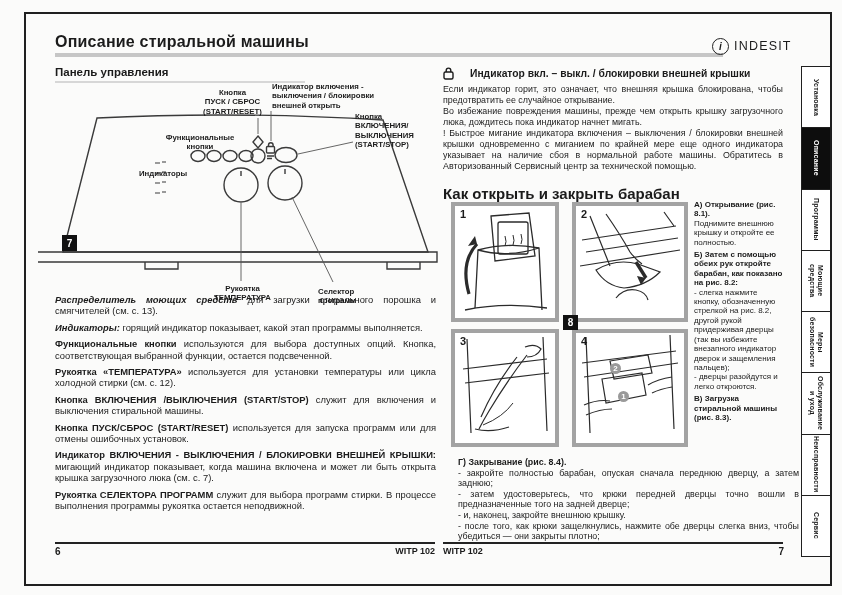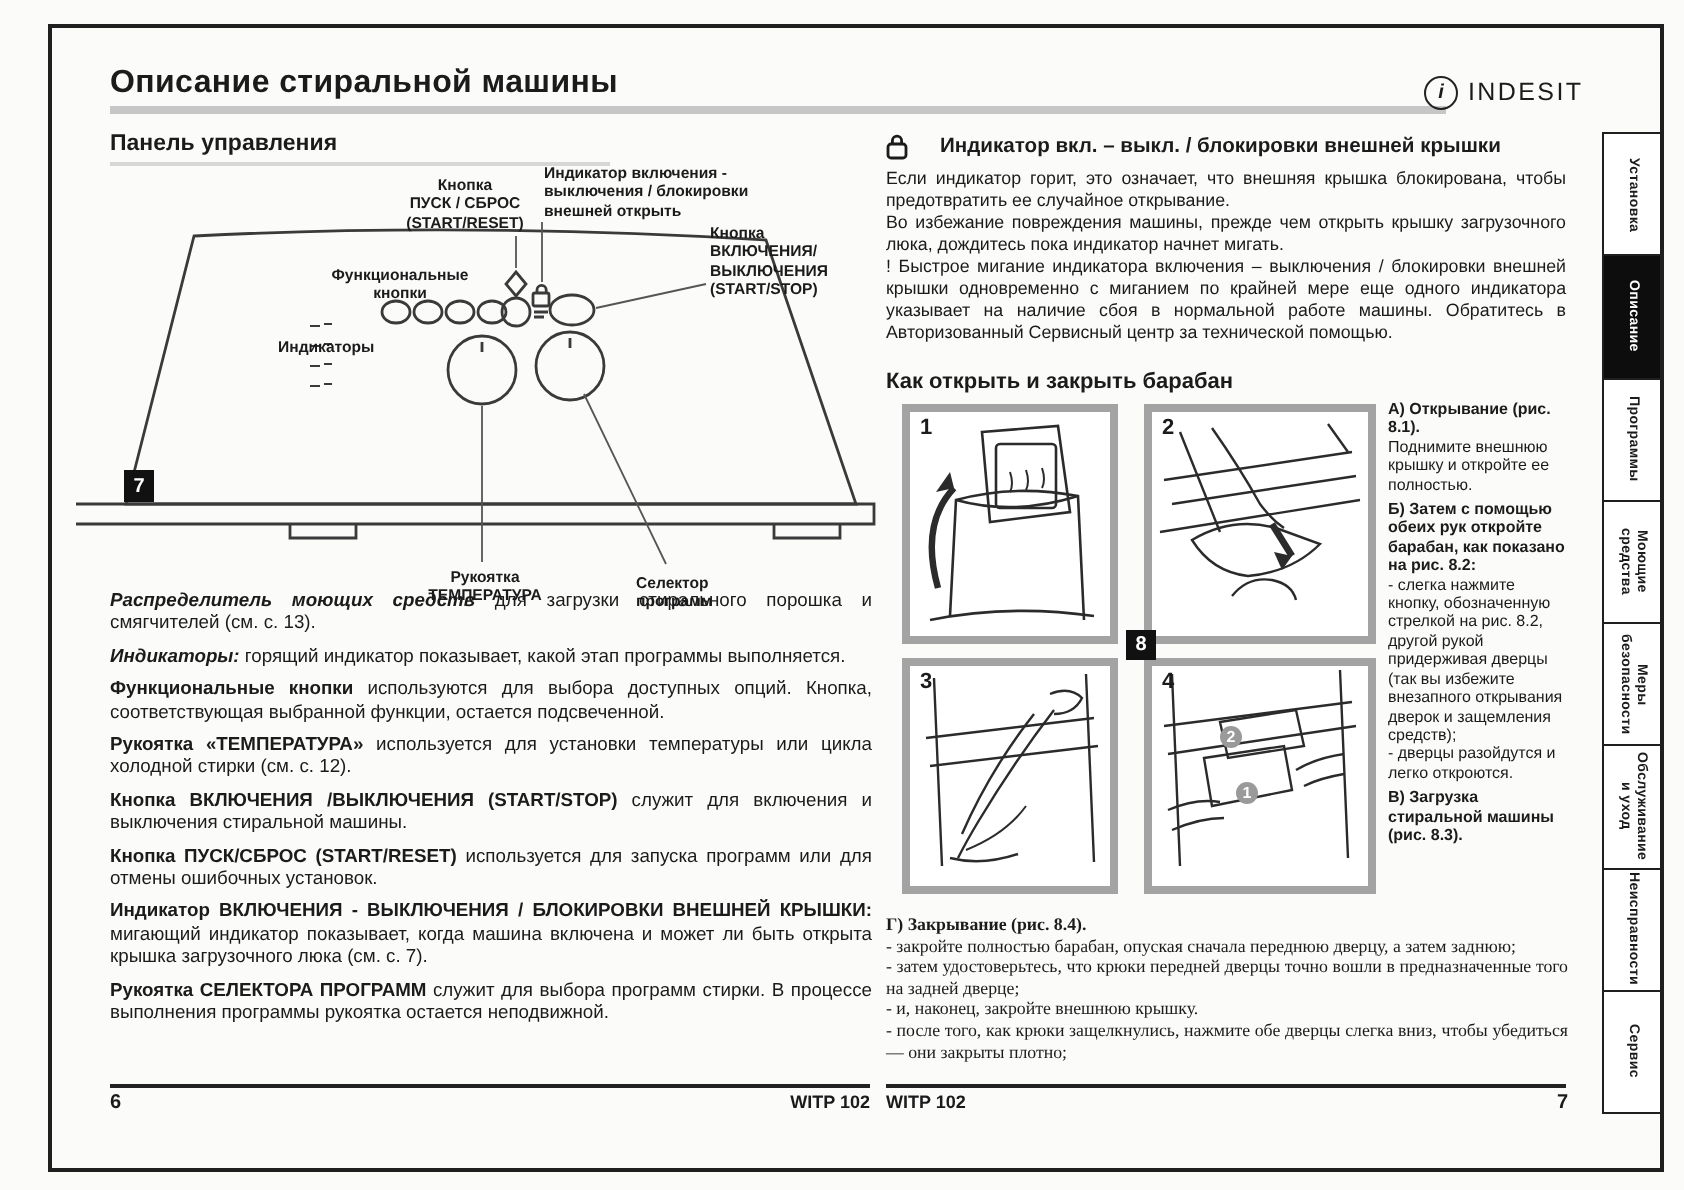--- a/index.html
+++ b/index.html
@@ -26,28 +26,28 @@
   .lp-paras{left:55px;top:294px;width:381px;font-size:9.4px;line-height:11.4px;text-align:justify;}
   .lp-paras .para{margin-bottom:5px;}
   .lead{font-weight:bold;}
   .lead-i{font-weight:bold;font-style:italic;}
   .footer-rule-l{left:55px;top:542px;width:380px;height:2px;background:#222;}
   .pg-l{left:55px;top:546px;font-size:10px;font-weight:bold;}
   .model-l{left:350px;top:546px;width:85px;text-align:right;font-size:9px;font-weight:bold;}
   
   .rp-h1{left:443px;top:67px;width:340px;display:flex;align-items:center;gap:16px;font-size:10.3px;font-weight:bold;}
   .rp-intro{left:443px;top:84px;width:340px;font-size:8.9px;line-height:11px;text-align:justify;}
-  .rp-h2{left:443px;top:185px;width:300px;font-size:11px;font-weight:bold;}
+  .rp-h2{left:443px;top:185px;width:300px;font-size:15px;font-weight:bold;}
   .figpanel{border:4px solid #a3a3a3;background:#fff;}
   .fignum{position:absolute;left:5px;top:2px;font-size:11px;font-weight:bold;}
   .badge8{left:563px;top:315px;width:15px;height:15px;}
   .marker{position:absolute;width:11px;height:11px;border-radius:50%;background:#9a9a9a;color:#fff;font-size:8px;font-weight:bold;display:flex;align-items:center;justify-content:center;}
   .side-col{left:694px;top:200px;width:90px;font-size:8px;line-height:9.4px;}
   .side-col .shead{font-weight:bold;margin-top:3px;}
-  .rp-closing{left:443px;top:457px;width:341px;font-size:8.9px;line-height:10.6px;text-align:justify;font-family:Liberation Serif, serif;}
+  .rp-closing{left:458px;top:457px;width:341px;font-size:8.9px;line-height:10.6px;text-align:justify;}
   .rp-closing .chead{font-weight:bold;}
   .footer-rule-r{left:443px;top:542px;width:340px;height:2px;background:#222;}
   .model-r{left:443px;top:546px;font-size:9px;font-weight:bold;}
   .pg-r{left:770px;top:546px;width:14px;text-align:right;font-size:10px;font-weight:bold;}
   
   .tabs{left:801px;top:66px;width:30px;height:491px;display:flex;flex-direction:column;}
   .tab{flex:1;border:1px solid #1f1f1f;margin-top:-1px;background:#fff;display:flex;align-items:center;justify-content:center;overflow:hidden;}
   .tab:first-child{margin-top:0;}
   .tab span{writing-mode:vertical-rl;font-size:7px;font-weight:bold;line-height:8px;letter-spacing:.2px;text-align:center;}
   .tab.active{background:#0d0d0d;color:#fff;}
@@ -205,21 +205,21 @@
   </svg>
   <span class="marker" style="left:42px;top:58px;">1</span>
   <span class="marker" style="left:34px;top:30px;">2</span>
 </div>
 <div class="abs badge badge8">8</div>
 
 <div class="abs side-col">
   <div class="shead" style="margin-top:0;">А) Открывание (рис. 8.1).</div>
   <div class="pre">Поднимите внешнюю крышку и откройте ее полностью.</div>
   <div class="shead">Б) Затем с помощью обеих рук откройте барабан, как показано на рис. 8.2:</div>
-  <div class="pre">- слегка нажмите кнопку, обозначенную стрелкой на рис. 8.2, другой рукой придерживая дверцы (так вы избежите внезапного открывания дверок и защемления средств);
+  <div class="pre">- слегка нажмите кнопку, обозначенную стрелкой на рис. 8.2, другой рукой придерживая дверцы (так вы избежите внезапного индикатор дверок и защемления пальцев);
 - дверцы разойдутся и легко откроются.</div>
   <div class="shead">В) Загрузка стиральной машины (рис. 8.3).</div>
 </div>
 
 <div class="abs rp-closing">
   <div class="chead">Г) Закрывание (рис. 8.4).</div>
   <div>- закройте полностью барабан, опуская сначала переднюю дверцу, а затем заднюю;</div>
   <div>- затем удостоверьтесь, что крюки передней дверцы точно вошли в предназначенные того на задней дверце;</div>
   <div>- и, наконец, закройте внешнюю крышку.</div>
   <div>- после того, как крюки защелкнулись, нажмите обе дверцы слегка вниз, чтобы убедиться — они закрыты плотно;</div>

